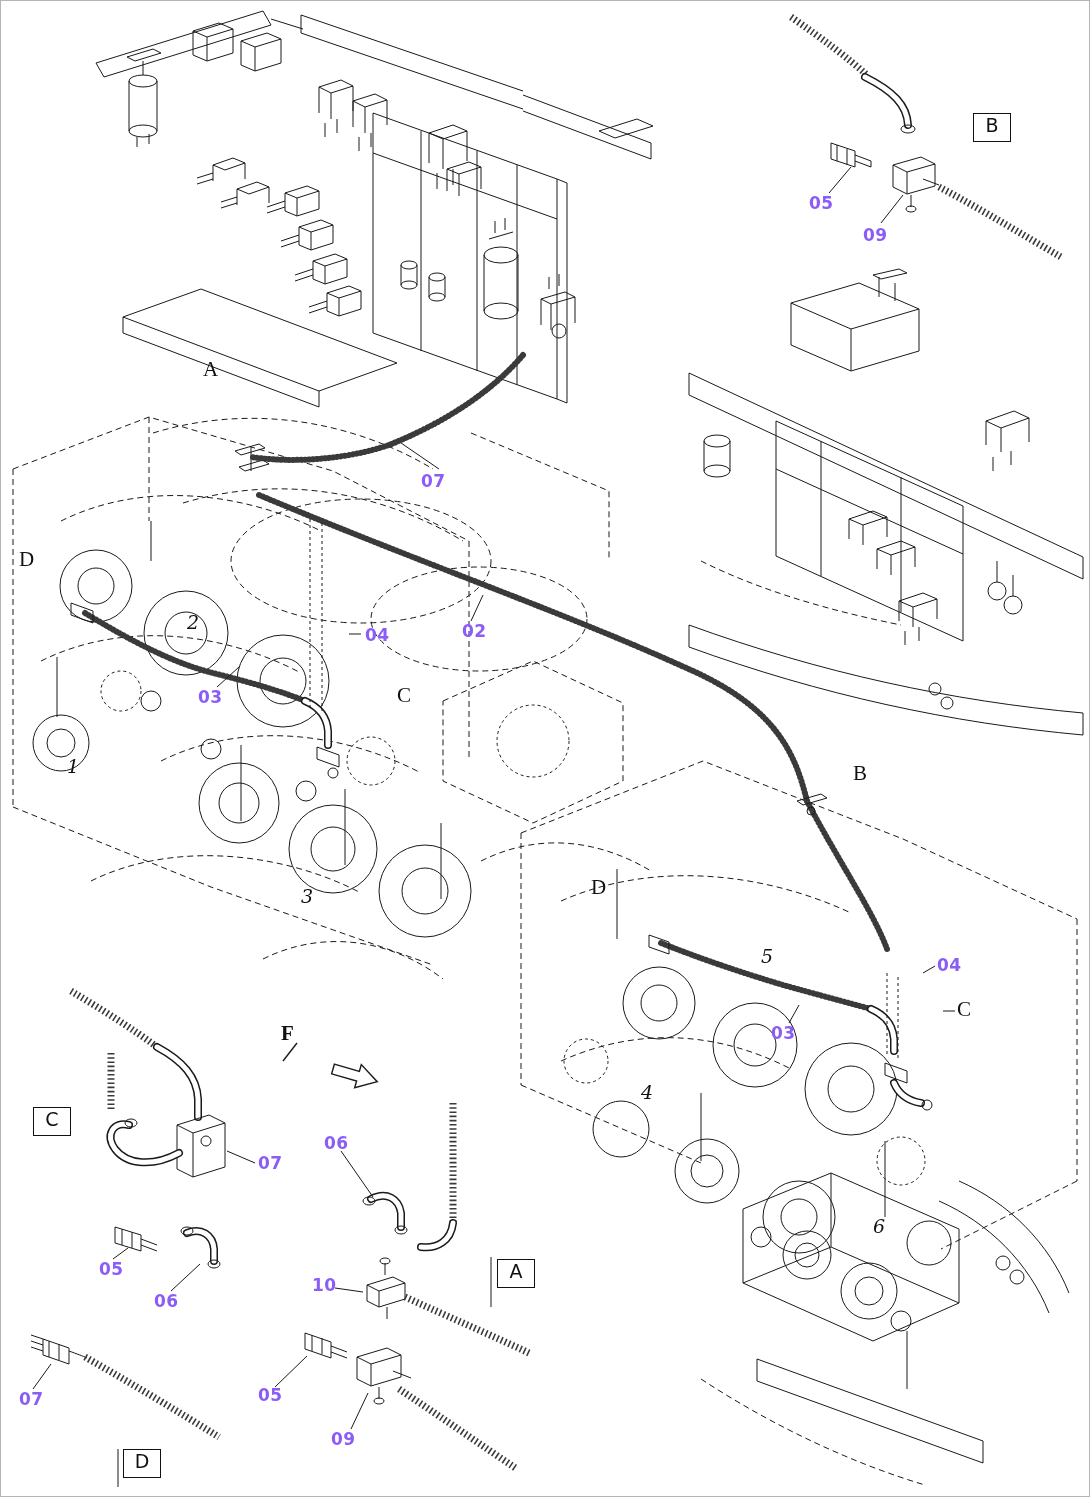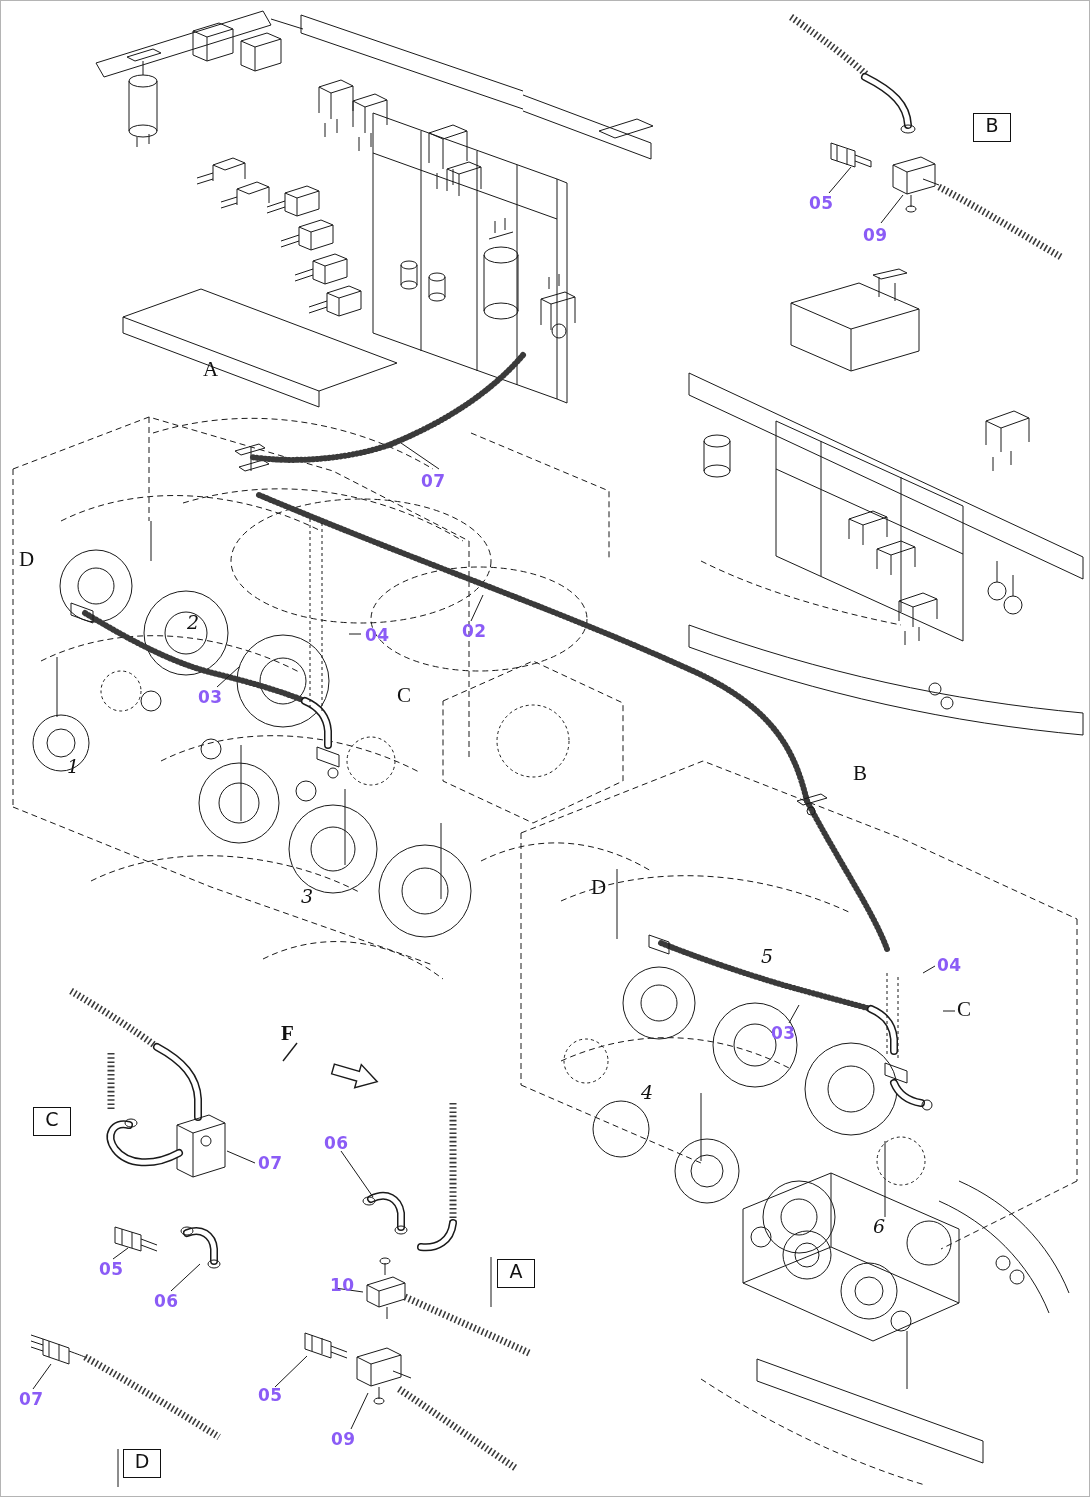--- a/index.html
+++ b/index.html
@@ -287,21 +287,21 @@
   <div class="callout" style="left:197px;top:686px">03</div>
   <div class="callout" style="left:364px;top:624px">04</div>
   <div class="callout" style="left:808px;top:192px">05</div>
   <div class="callout" style="left:862px;top:224px">09</div>
   <div class="callout" style="left:936px;top:954px">04</div>
   <div class="callout" style="left:770px;top:1022px">03</div>
   <div class="callout" style="left:257px;top:1152px">07</div>
   <div class="callout" style="left:98px;top:1258px">05</div>
   <div class="callout" style="left:153px;top:1290px">06</div>
   <div class="callout" style="left:323px;top:1132px">06</div>
-  <div class="callout" style="left:329px;top:1274px">10</div>
+  <div class="callout" style="left:311px;top:1274px">10</div>
   <div class="callout" style="left:257px;top:1384px">05</div>
   <div class="callout" style="left:18px;top:1388px">07</div>
   <div class="callout" style="left:330px;top:1428px">09</div>
 
   <div class="vbox" style="left:972px;top:112px">B</div>
   <div class="vbox" style="left:32px;top:1106px">C</div>
   <div class="vbox" style="left:496px;top:1258px">A</div>
   <div class="vbox" style="left:122px;top:1448px">D</div>
 
   <div class="letter" style="left:202px;top:356px">A</div>

